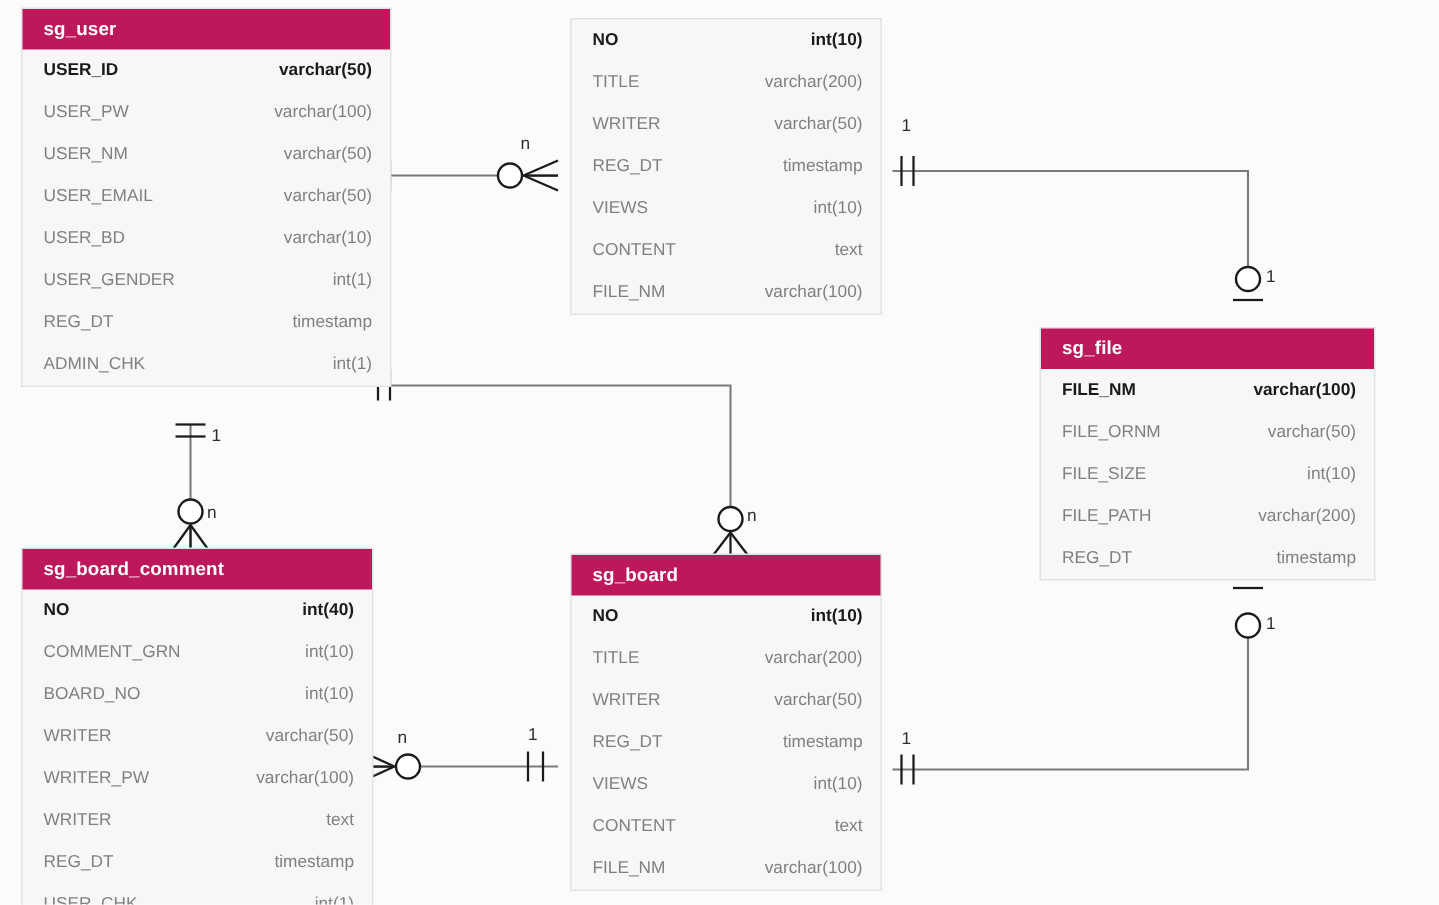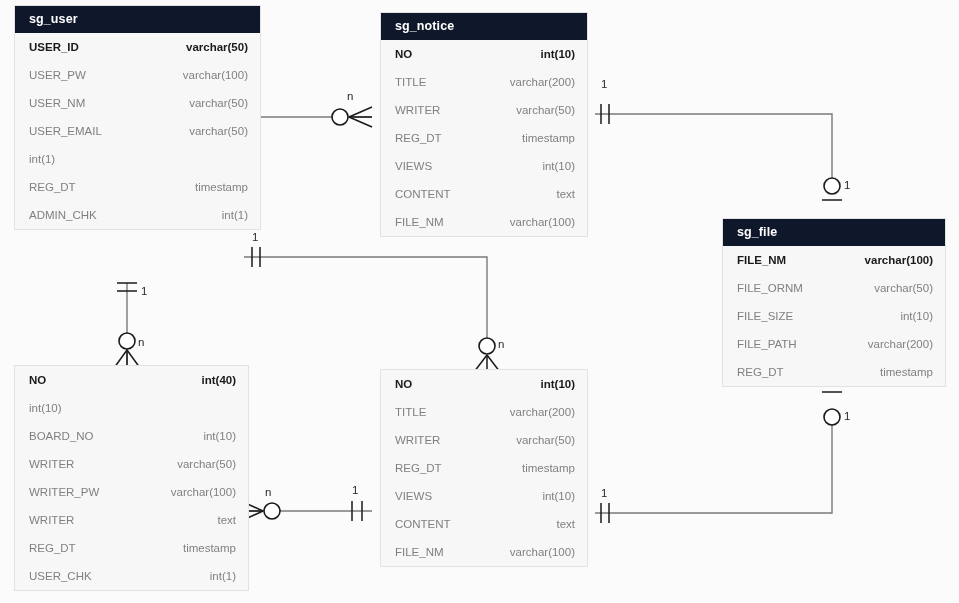--- a/index.html
+++ b/index.html
@@ -13,21 +13,21 @@
   #canvas{position:absolute;left:0;top:0;width:959px;height:603px;}
   #edges{position:absolute;left:0;top:0;width:959px;height:603px;pointer-events:none;}
 
   .entity{
     position:absolute;
     background:#f7f7f7;
     box-sizing:border-box;
     box-shadow:0 0 0 1px #e2e2e2;
   }
   .entity-header{
-    background:#0f172a;
+    background:#be185d;
     color:#ffffff;
     font-size:12.5px;
     font-weight:bold;
     height:27px;
     line-height:27px;
     padding-left:14px;
     box-sizing:border-box;
     letter-spacing:.1px;
     overflow:hidden;
     white-space:nowrap;
@@ -165,35 +165,39 @@
         </div>
         <div class="row">
           <span class="col-name">USER_NM</span>
           <span class="col-type">varchar(50)</span>
         </div>
         <div class="row">
           <span class="col-name">USER_EMAIL</span>
           <span class="col-type">varchar(50)</span>
         </div>
         <div class="row">
+          <span class="col-name">USER_BD</span>
+          <span class="col-type">varchar(10)</span>
+        </div>
+        <div class="row">
+          <span class="col-name">USER_GENDER</span>
           <span class="col-type">int(1)</span>
         </div>
         <div class="row">
           <span class="col-name">REG_DT</span>
           <span class="col-type">timestamp</span>
         </div>
         <div class="row">
           <span class="col-name">ADMIN_CHK</span>
           <span class="col-type">int(1)</span>
         </div>
       </div>
   </div>
 
   <div class="entity" id="ent-sg_notice" style="left: 381px; top: 13px; width: 206px;">
-    <div class="entity-header">sg_notice</div>
     <div class="entity-body">
         <div class="row pk">
           <span class="col-name">NO</span>
           <span class="col-type">int(10)</span>
         </div>
         <div class="row">
           <span class="col-name">TITLE</span>
           <span class="col-type">varchar(200)</span>
         </div>
         <div class="row">
@@ -212,21 +216,21 @@
           <span class="col-name">CONTENT</span>
           <span class="col-type">text</span>
         </div>
         <div class="row">
           <span class="col-name">FILE_NM</span>
           <span class="col-type">varchar(100)</span>
         </div>
       </div>
   </div>
 
-  <div class="entity" id="ent-sg_file" style="left: 723px; top: 219px; width: 222px;">
+  <div class="entity" id="ent-sg_file" style="left: 694px; top: 219px; width: 222px;">
     <div class="entity-header">sg_file</div>
     <div class="entity-body">
         <div class="row pk">
           <span class="col-name">FILE_NM</span>
           <span class="col-type">varchar(100)</span>
         </div>
         <div class="row">
           <span class="col-name">FILE_ORNM</span>
           <span class="col-type">varchar(50)</span>
         </div>
@@ -239,26 +243,28 @@
           <span class="col-type">varchar(200)</span>
         </div>
         <div class="row">
           <span class="col-name">REG_DT</span>
           <span class="col-type">timestamp</span>
         </div>
       </div>
   </div>
 
   <div class="entity" id="ent-sg_board_comment" style="left: 15px; top: 366px; width: 233px;">
+    <div class="entity-header">sg_board_comment</div>
     <div class="entity-body">
         <div class="row pk">
           <span class="col-name">NO</span>
           <span class="col-type">int(40)</span>
         </div>
         <div class="row">
+          <span class="col-name">COMMENT_GRN</span>
           <span class="col-type">int(10)</span>
         </div>
         <div class="row">
           <span class="col-name">BOARD_NO</span>
           <span class="col-type">int(10)</span>
         </div>
         <div class="row">
           <span class="col-name">WRITER</span>
           <span class="col-type">varchar(50)</span>
         </div>
@@ -275,20 +281,21 @@
           <span class="col-type">timestamp</span>
         </div>
         <div class="row">
           <span class="col-name">USER_CHK</span>
           <span class="col-type">int(1)</span>
         </div>
       </div>
   </div>
 
   <div class="entity" id="ent-sg_board" style="left: 381px; top: 370px; width: 206px;">
+    <div class="entity-header">sg_board</div>
     <div class="entity-body">
         <div class="row pk">
           <span class="col-name">NO</span>
           <span class="col-type">int(10)</span>
         </div>
         <div class="row">
           <span class="col-name">TITLE</span>
           <span class="col-type">varchar(200)</span>
         </div>
         <div class="row">

